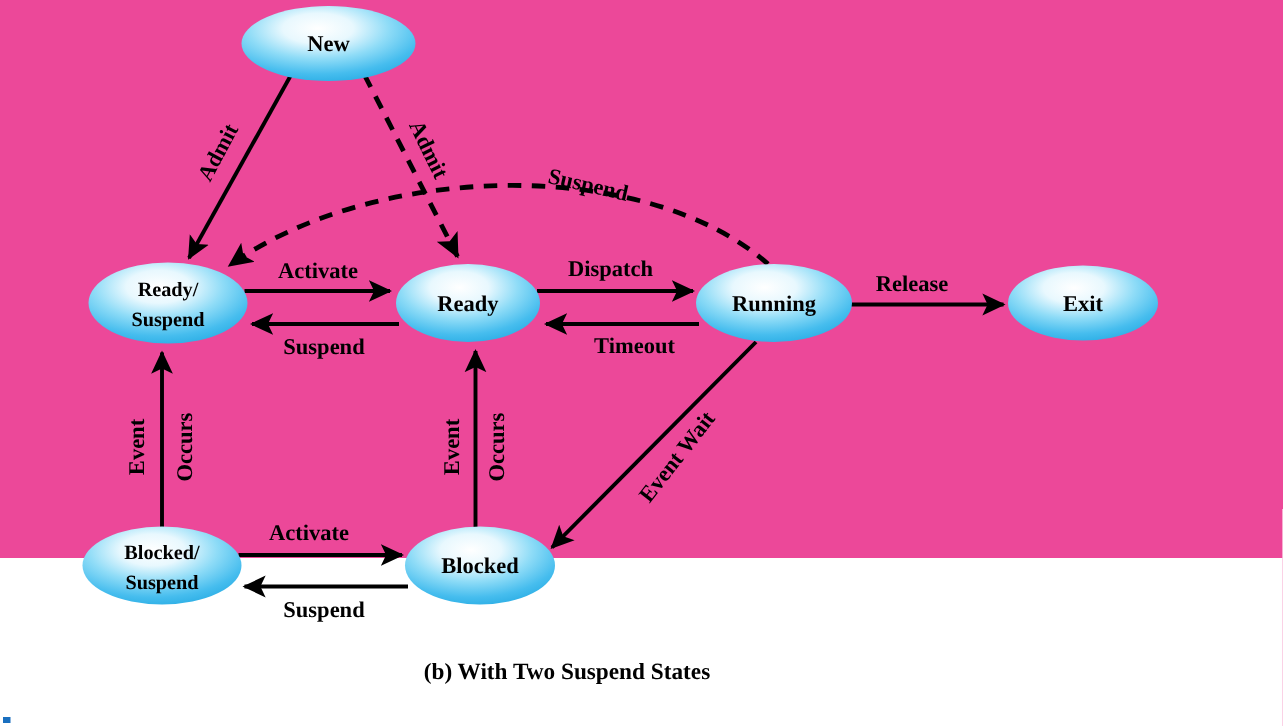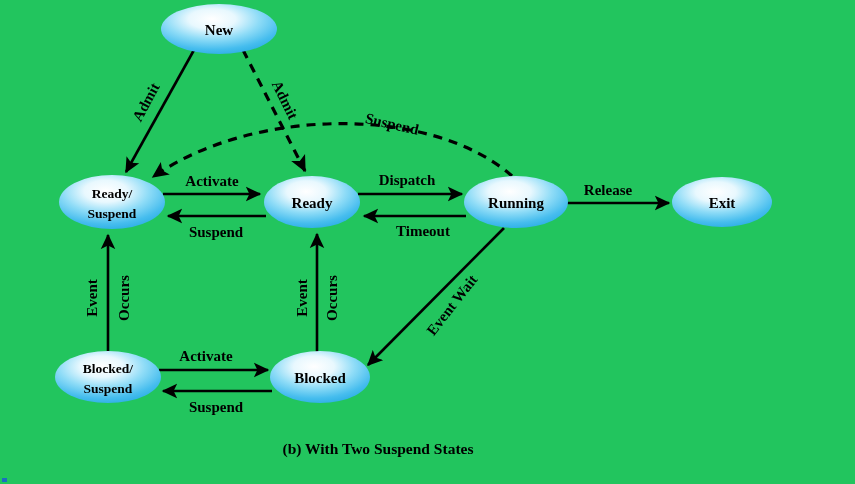--- a/index.html
+++ b/index.html
@@ -9,22 +9,22 @@
   }
   body {
     width: 855px;
     height: 484px;
     font-family: "Liberation Serif", "DejaVu Serif", serif;
     overflow: hidden;
   }
   #diagram-root {
     position: relative;
     width: 855px;
-    height: 484px;
-    background: #22c55e;
+    height: 372px;
+    background: #ec4899;
   }
   svg#state-diagram {
     position: absolute;
     top: 0; left: 0;
     width: 855px;
     height: 484px;
   }
   .node-label {
     font-family: "Liberation Serif", "DejaVu Serif", serif;
     font-weight: bold;

